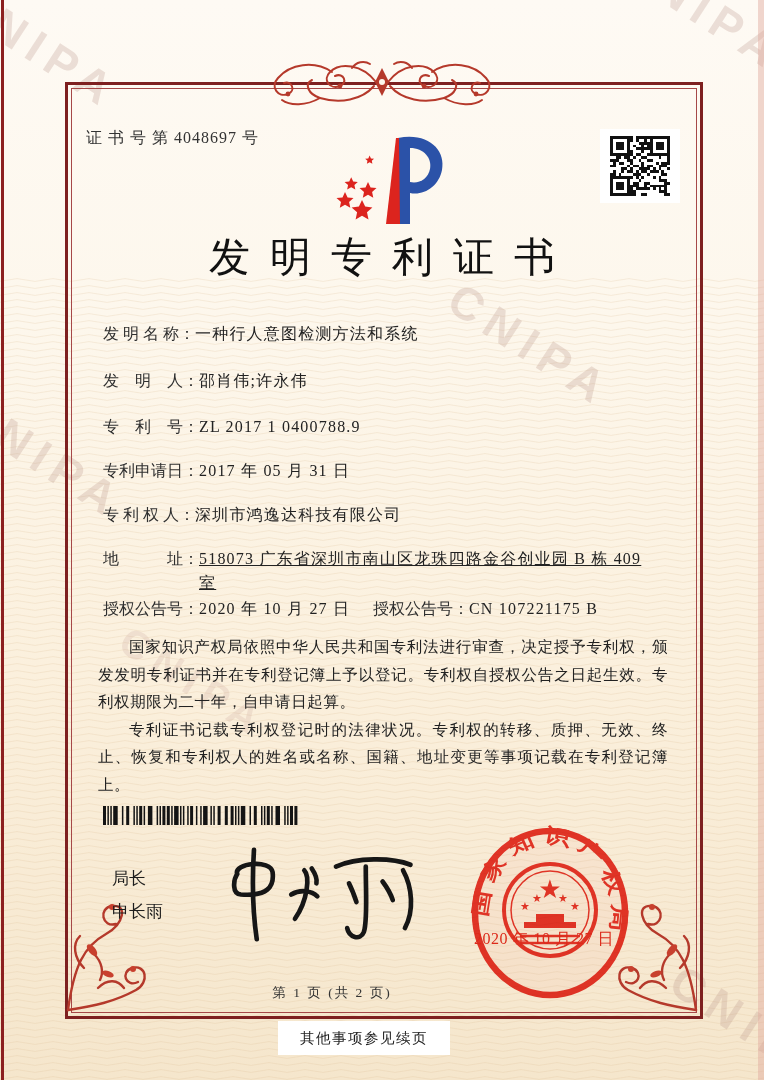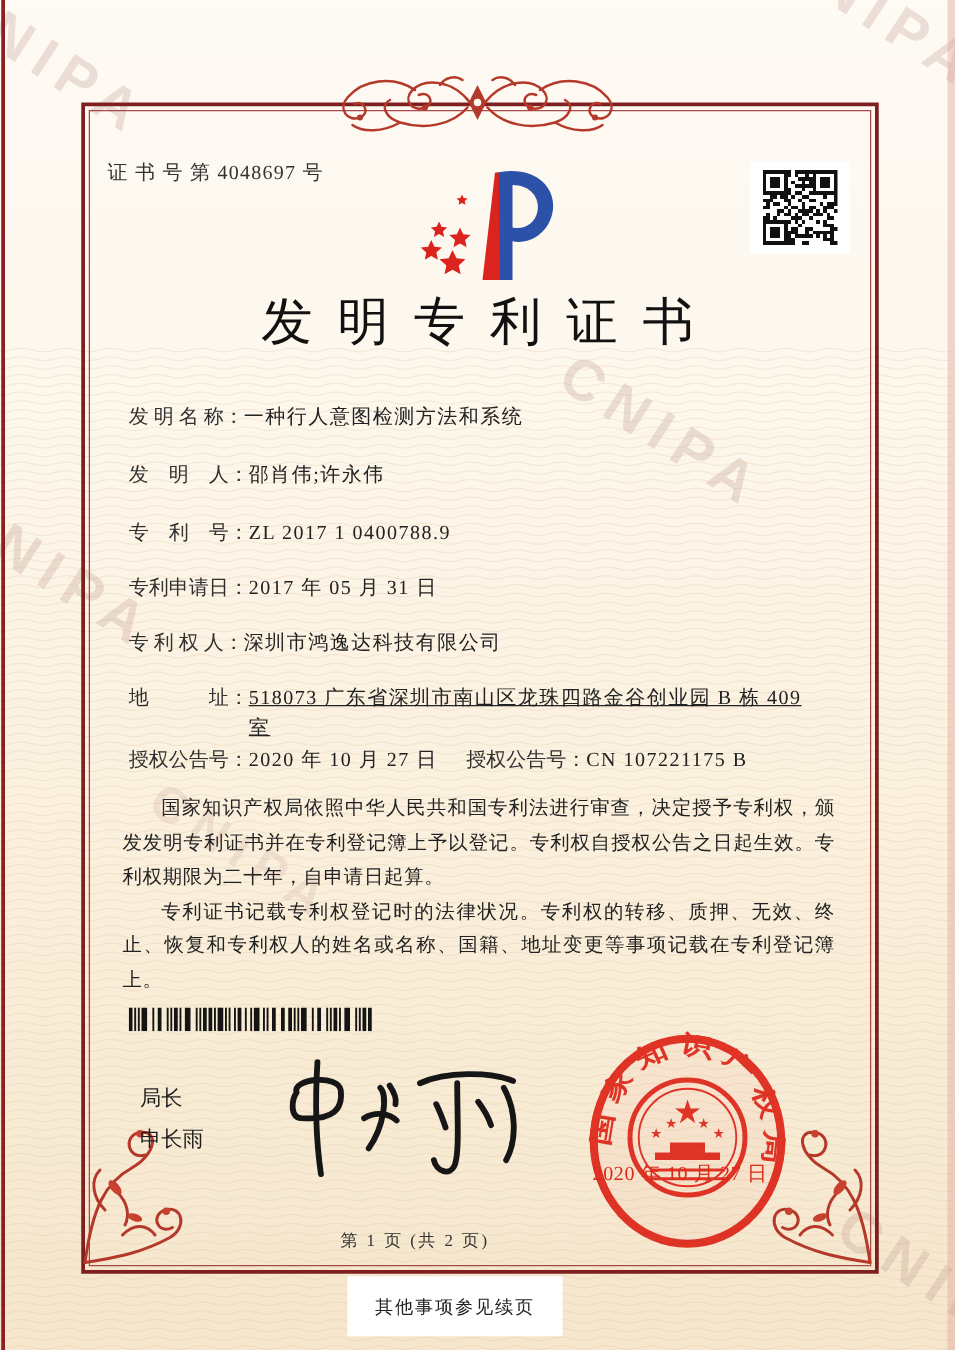--- a/index.html
+++ b/index.html
@@ -41,21 +41,21 @@
   
   .signer{position:absolute;left:112px;top:862px;font-family:"Liberation Sans","DejaVu Sans",sans-serif;
           font-size:17px;color:#1d1d1d;line-height:33px;font-weight:500;}
   .sig{position:absolute;left:226px;top:846px;}
   
   .seal{position:absolute;left:468px;top:824px;width:164px;height:178px;mix-blend-mode:multiply;opacity:.92;}
   .seal-date{position:absolute;left:474px;top:929px;width:176px;font-size:16px;color:#dc2a1a;
              letter-spacing:.5px;white-space:nowrap;font-weight:500;}
   
   .pageno{position:absolute;left:0;top:984px;width:664px;text-align:center;font-size:13.5px;color:#333;letter-spacing:2px;}
-  .cont-note{position:absolute;left:278px;top:1021px;width:172px;height:48px;background:#ffffff;
+  .cont-note{position:absolute;left:278px;top:1021px;width:172px;height:34px;background:#ffffff;
              display:flex;align-items:center;justify-content:center;font-size:14.5px;color:#222;letter-spacing:1.5px;}
 </style>
 </head>
 <body>
 
 <div class="page">
 
   <svg id="waves">
       <path d="M-10 280 q9 2.8 18 0 q9 -2.8 18 0 q9 2.8 18 0 q9 -2.8 18 0 q9 2.8 18 0 q9 -2.8 18 0 q9 2.8 18 0 q9 -2.8 18 0 q9 2.8 18 0 q9 -2.8 18 0 q9 2.8 18 0 q9 -2.8 18 0 q9 2.8 18 0 q9 -2.8 18 0 q9 2.8 18 0 q9 -2.8 18 0 q9 2.8 18 0 q9 -2.8 18 0 q9 2.8 18 0 q9 -2.8 18 0 q9 2.8 18 0 q9 -2.8 18 0 q9 2.8 18 0 q9 -2.8 18 0 q9 2.8 18 0 q9 -2.8 18 0 q9 2.8 18 0 q9 -2.8 18 0 q9 2.8 18 0 q9 -2.8 18 0 q9 2.8 18 0 q9 -2.8 18 0 q9 2.8 18 0 q9 -2.8 18 0 q9 2.8 18 0 q9 -2.8 18 0 q9 2.8 18 0 q9 -2.8 18 0 q9 2.8 18 0 q9 -2.8 18 0 q9 2.8 18 0 q9 -2.8 18 0 q9 2.8 18 0 q9 -2.8 18 0 q9 2.8 18 0 q9 -2.8 18 0"></path>
       <path d="M-10 287 q9 2.8 18 0 q9 -2.8 18 0 q9 2.8 18 0 q9 -2.8 18 0 q9 2.8 18 0 q9 -2.8 18 0 q9 2.8 18 0 q9 -2.8 18 0 q9 2.8 18 0 q9 -2.8 18 0 q9 2.8 18 0 q9 -2.8 18 0 q9 2.8 18 0 q9 -2.8 18 0 q9 2.8 18 0 q9 -2.8 18 0 q9 2.8 18 0 q9 -2.8 18 0 q9 2.8 18 0 q9 -2.8 18 0 q9 2.8 18 0 q9 -2.8 18 0 q9 2.8 18 0 q9 -2.8 18 0 q9 2.8 18 0 q9 -2.8 18 0 q9 2.8 18 0 q9 -2.8 18 0 q9 2.8 18 0 q9 -2.8 18 0 q9 2.8 18 0 q9 -2.8 18 0 q9 2.8 18 0 q9 -2.8 18 0 q9 2.8 18 0 q9 -2.8 18 0 q9 2.8 18 0 q9 -2.8 18 0 q9 2.8 18 0 q9 -2.8 18 0 q9 2.8 18 0 q9 -2.8 18 0 q9 2.8 18 0 q9 -2.8 18 0 q9 2.8 18 0 q9 -2.8 18 0"></path>

